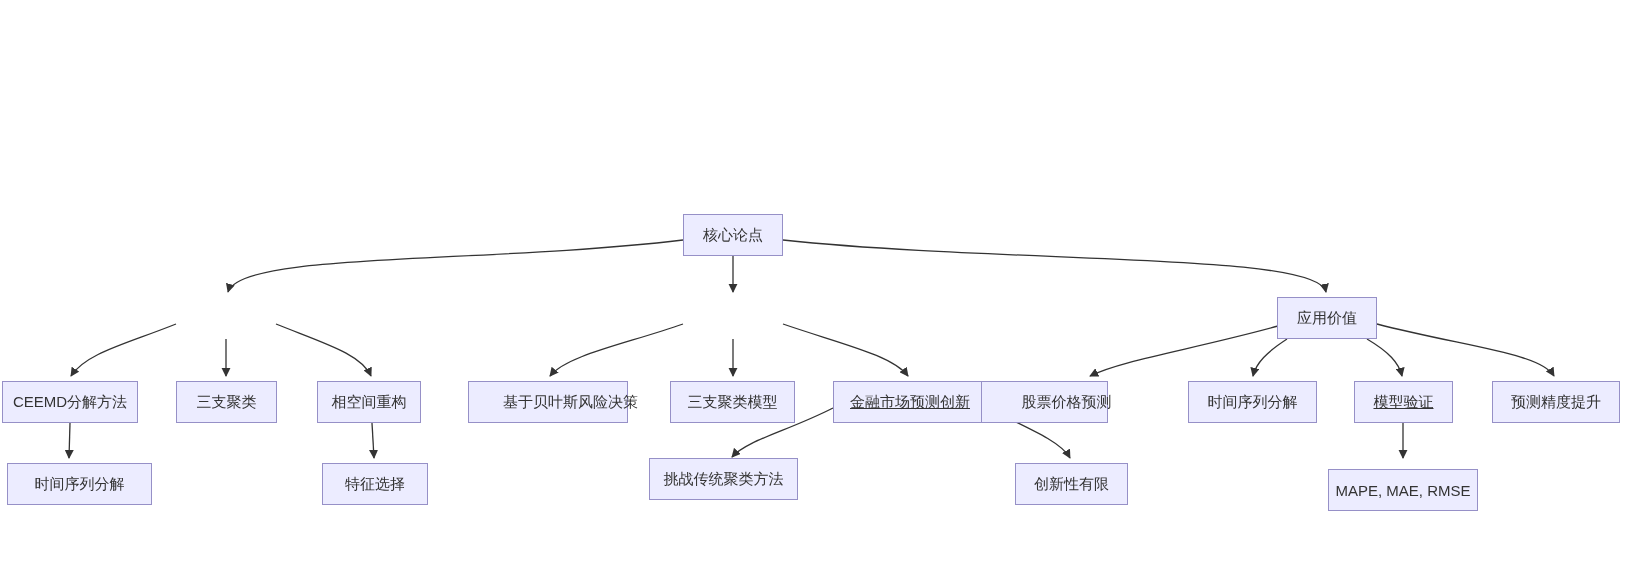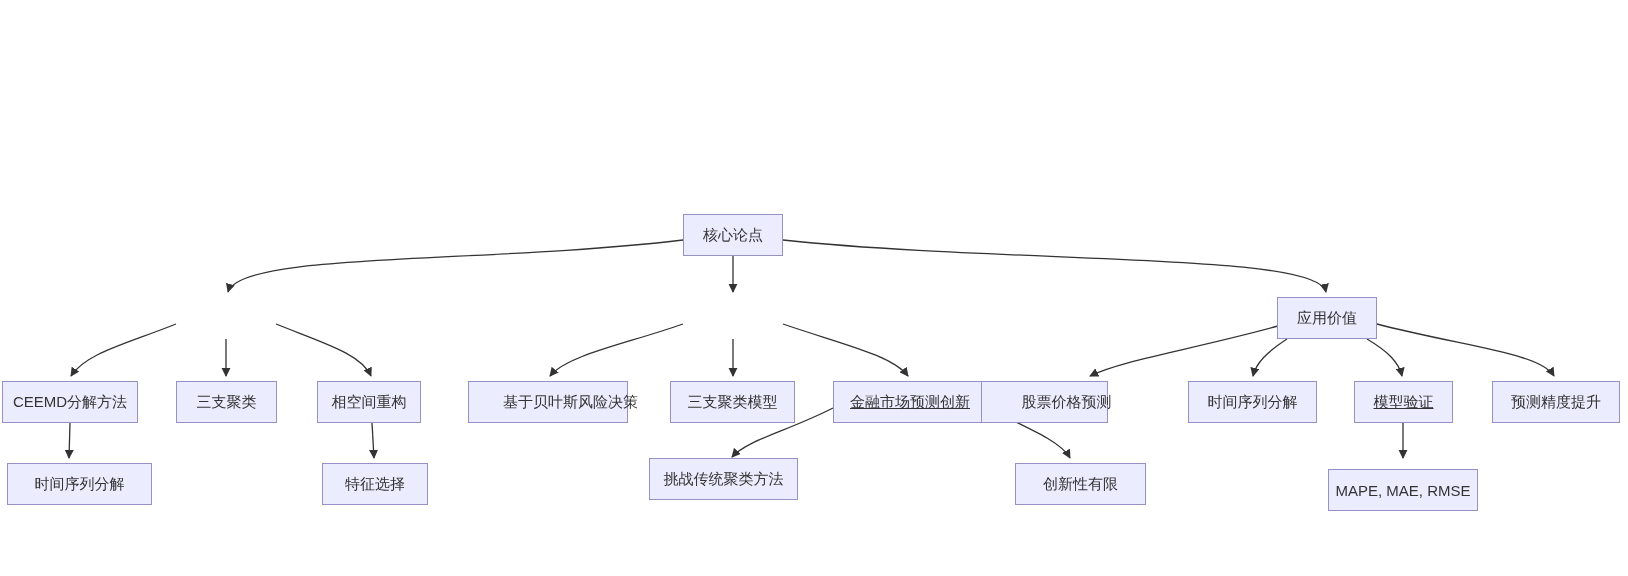--- a/index.html
+++ b/index.html
@@ -113,20 +113,20 @@
 
   <div class="node" style="left:7px; top:463px; width:145px; height:42px;">
     <span>时间序列分解</span>
   </div>
   <div class="node" style="left:322px; top:463px; width:106px; height:42px;">
     <span>特征选择</span>
   </div>
   <div class="node" style="left:649px; top:458px; width:149px; height:42px;">
     <span>挑战传统聚类方法</span>
   </div>
-  <div class="node" style="left:1015px; top:463px; width:131px; height:42px;text-align:center;">
+  <div class="node" style="left:1015px; top:463px; width:113px; height:42px;text-align:center;">
     <span>创新性有限</span>
   </div>
   <div class="node" style="left:1328px; top:463px; width:150px; height:42px;margin-top:6px;">
     <span>MAPE, MAE, RMSE</span>
   </div>
 
 </div>
 
 </body></html>

